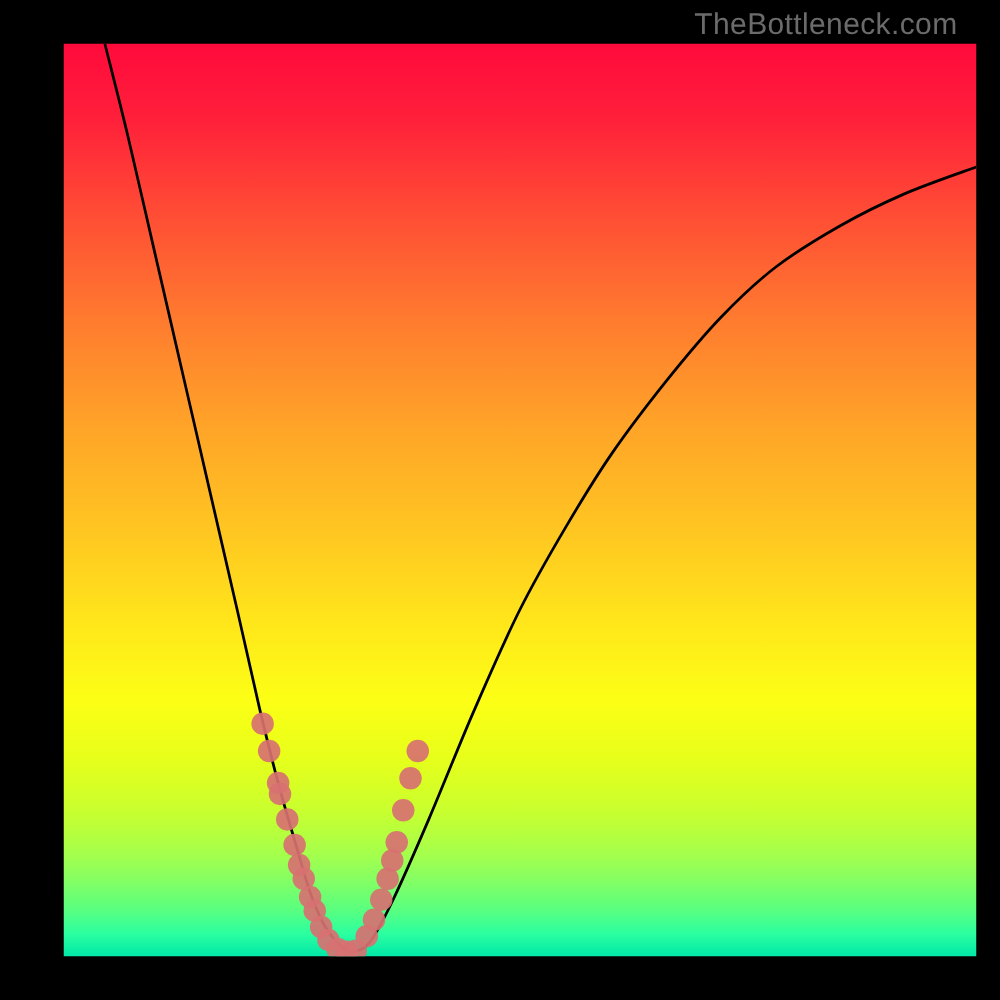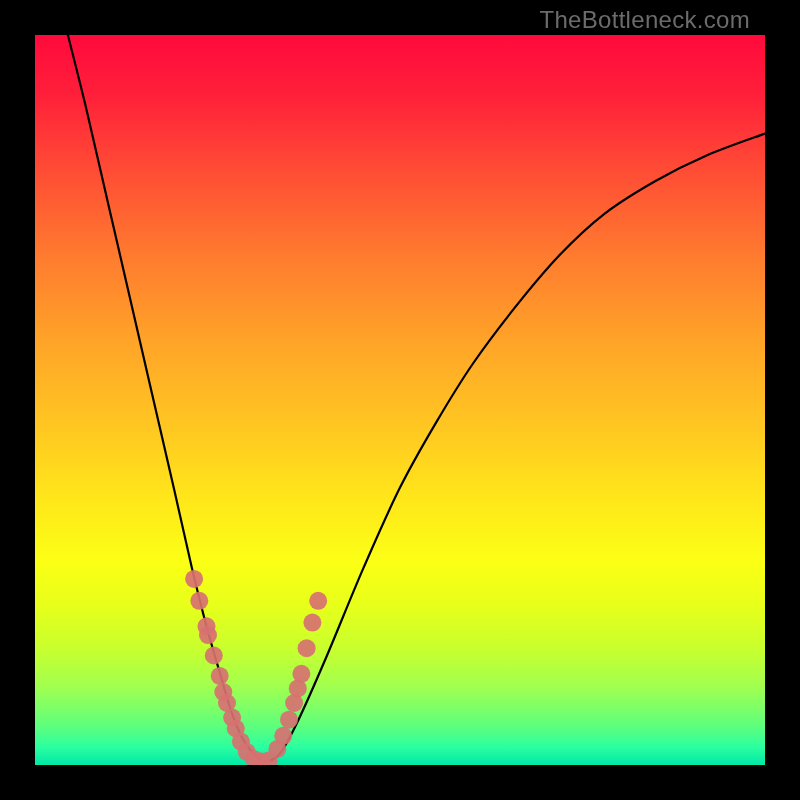--- a/index.html
+++ b/index.html
@@ -1,19 +1,19 @@
 <!DOCTYPE html>
 <html><head>
 <meta charset="utf-8">
 <style>
   * { margin: 0; padding: 0; box-sizing: border-box; }
   html, body { width: 800px; height: 800px; overflow: hidden; background: #000; }
   .frame {
     position: absolute;
-    left: 0; top: 0;
+    left: 16px; top: 0;
     width: 760px; height: 800px;
     background: #000;
   }
   .plot-area {
     position: absolute;
     left: 35px; top: 35px;
     width: 730px; height: 730px;
     background: linear-gradient(to bottom,
       #ff0a3c 0%,
       #ff1f3a 8%,

